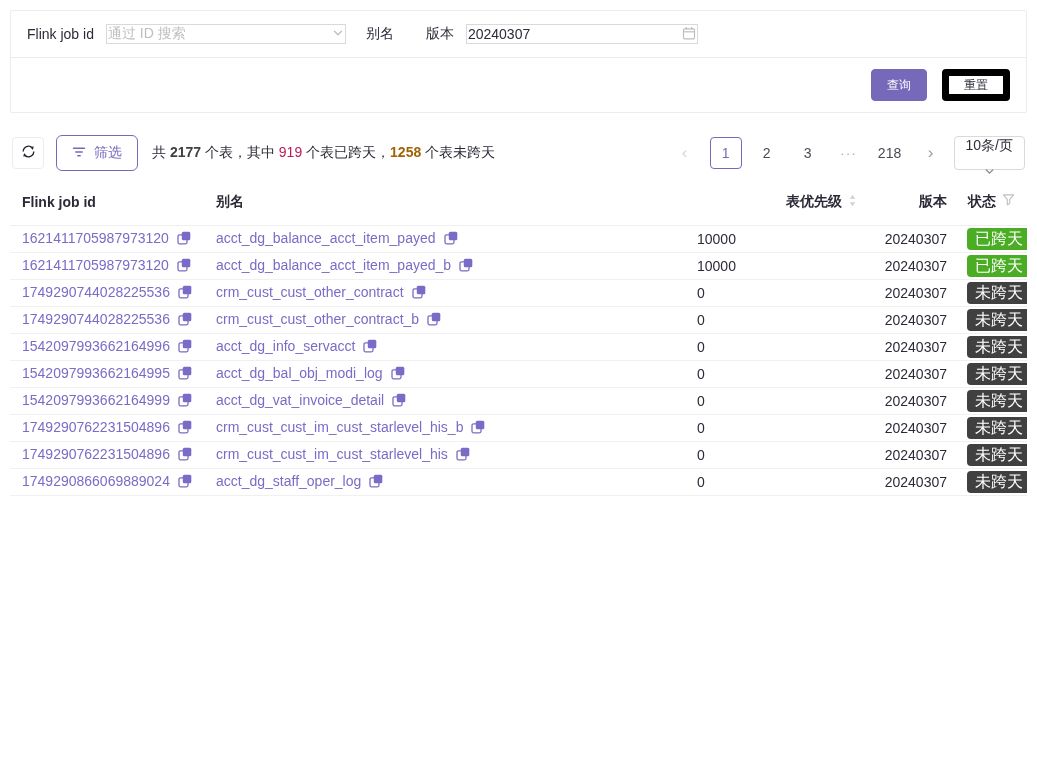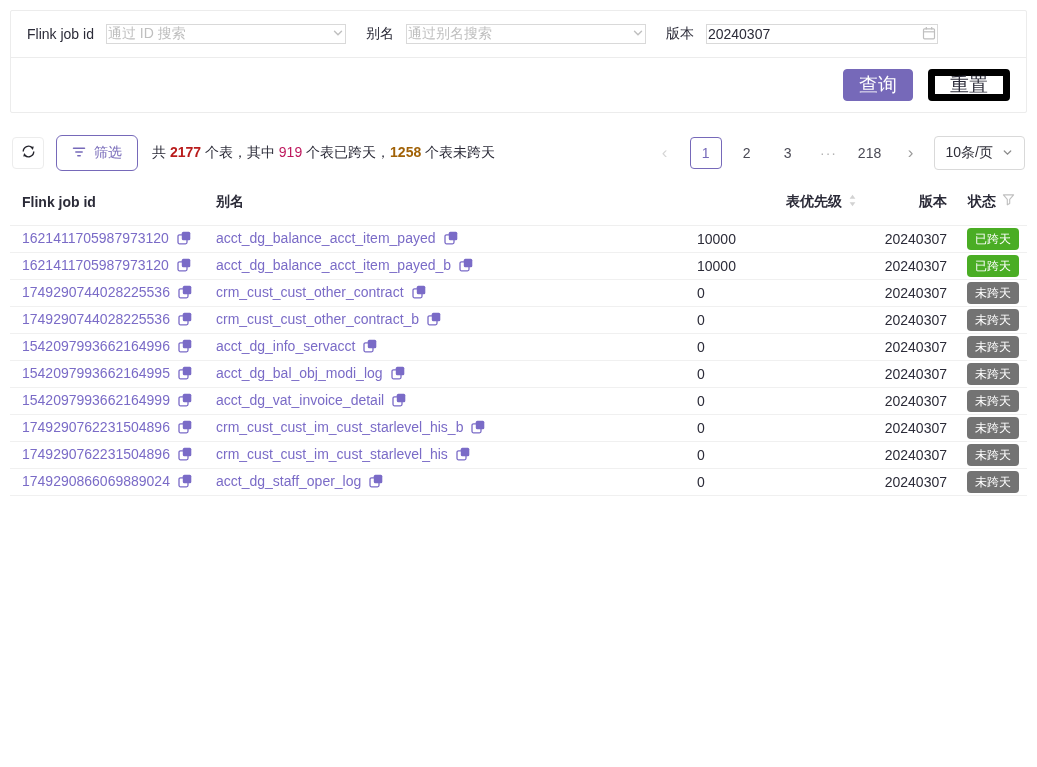--- a/index.html
+++ b/index.html
@@ -20,67 +20,67 @@
   .select,.date-input{
     height:20px;border:1px solid #d9d9d9;border-radius:0;background:#fff;
     display:flex;align-items:center;justify-content:space-between;
     padding:0 1px;box-sizing:border-box;
   }
   .select{width:240px;}
   .date-input{width:232px;}
   .placeholder{color:#bfbfbf;}
   .value-text{color:#2b2b38;}
   .card-footer{padding:11px 16px;display:flex;justify-content:flex-end;gap:15px;}
-  .btn{height:32px;padding:0 15px;border-radius:4px;font-size:19px;
+  .btn{height:32px;padding:0 15px;border-radius:4px;font-size:12px;
        display:inline-flex;align-items:center;cursor:pointer;box-sizing:border-box;
        font-family:inherit;}
   .btn-primary{background:#7669b9;border:1px solid #7669b9;color:#fff;}
   .btn-default{background:#fff;border:7px solid #000000;color:#2b2b38;}
 
   
   .toolbar{margin-top:22px;display:flex;align-items:center;padding:0 2px;}
   .icon-btn{width:32px;height:32px;border:1px solid #ececec;border-radius:4px;background:#fff;
             display:flex;align-items:center;justify-content:center;cursor:pointer;}
   .filter-btn{margin-left:12px;height:36px;padding:0 15px;border:1px solid #7669b9;border-radius:6px;
               color:#7669b9;background:#fff;display:inline-flex;align-items:center;gap:8px;
               font-size:14px;cursor:pointer;font-family:inherit;}
   .summary{margin-left:14px;color:#2b2b38;white-space:nowrap;}
-  .summary .c-blue{color:#b91c1c;font-weight:700;}
+  .summary .c-blue{color:#404040;font-weight:700;}
   .summary .c-green{color:#be185d;font-weight:400;}
   .summary .c-red{color:#a16207;font-weight:700;}
 
   
   .pager{display:flex;align-items:center;gap:9px;margin-left:auto;}
   .pg-item{min-width:32px;height:32px;display:inline-flex;align-items:center;justify-content:center;
            border-radius:4px;color:#4a4a55;box-sizing:border-box;cursor:pointer;padding:0 4px;}
   .pg-item.active{border:1px solid #7669b9;color:#7669b9;}
   .pg-arrow{color:#9b9b9b;font-size:17px;}
   .pg-arrow.disabled{color:#d6d6d6;cursor:default;}
   .pg-ellipsis{color:#b3b3b3;letter-spacing:1px;cursor:default;}
   .size-select{margin-left:7px;height:32px;border:1px solid #d9d9d9;border-radius:4px;background:#fff;
-               padding:0 11px;display:flex;align-items:center;gap:9px;cursor:pointer;}
+               padding:0 11px;display:flex;align-items:center;gap:9px;cursor:pointer;flex-direction:column;}
 
   
   table{width:100%;border-collapse:collapse;margin-top:8px;table-layout:fixed;}
   col.c-id{width:196px;} col.c-pri{width:180px;} col.c-ver{width:90px;} col.c-st{width:70px;}
   th{font-weight:600;color:#2b2b38;text-align:left;padding:14px 10px;border-bottom:1px solid #efefef;font-size:14px;}
   th.t-right{text-align:right;}
   th:first-child,td:first-child{padding-left:12px;}
   td{padding:2px 10px;border-bottom:1px solid #f0f0f0;font-size:14px;color:#2b2b38;
      overflow:hidden;white-space:nowrap;}
   .th-flex{display:inline-flex;align-items:flex-start;gap:6px;}
   .link{color:#7a6bc7;cursor:pointer;}
   .copy{margin-left:8px;display:inline-block;vertical-align:-2px;cursor:pointer;}
   .td-num{text-align:left;padding-right:20px;}
   .td-ver{text-align:right;padding-right:10px;}
   .th-pri{padding-right:10px;}
   .td-status{text-align:right;padding-right:12px;}
-  .badge{display:inline-block;padding:3px 8px;border-radius:4px;color:#fff;font-size:12px;line-height:16px;}
+  .badge{display:inline-block;padding:3px 8px;border-radius:4px;color:#fff;font-size:16px;line-height:16px;}
   .badge-green{background:#4aad24;}
-  .badge-red{background:#737373;}
+  .badge-red{background:#404040;}
 </style>
 </head>
 <body>
 
 <div class="wrap">
 
   <div class="card">
     <div class="card-body">
       <div class="fgroup">
         <span class="flabel">Flink job id</span>
@@ -88,28 +88,20 @@
           <span class="placeholder">通过 ID 搜索</span>
           <span>
             <svg width="12" height="12" viewBox="0 0 12 12" fill="none" stroke="#bfbfbf" stroke-width="1.4" stroke-linecap="round">
                 <path d="M2.5 4.3 L6 7.8 L9.5 4.3"></path>
               </svg>
           </span>
         </div>
       </div>
       <div class="fgroup">
         <span class="flabel">别名</span>
-        <div class="select">
-          <span class="placeholder">通过别名搜索</span>
-          <span>
-            <svg width="12" height="12" viewBox="0 0 12 12" fill="none" stroke="#bfbfbf" stroke-width="1.4" stroke-linecap="round">
-                <path d="M2.5 4.3 L6 7.8 L9.5 4.3"></path>
-              </svg>
-          </span>
-        </div>
       </div>
       <div class="fgroup">
         <span class="flabel">版本</span>
         <div class="date-input">
           <span class="value-text">20240307</span>
           <span>
             <svg width="14" height="14" viewBox="0 0 14 14" fill="none" stroke="#bfbfbf" stroke-width="1.2">
               <rect x="1.5" y="2.8" width="11" height="10" rx="1"></rect>
               <line x1="1.5" y1="5.8" x2="12.5" y2="5.8"></line>
               <line x1="4.3" y1="1" x2="4.3" y2="3.6"></line>

